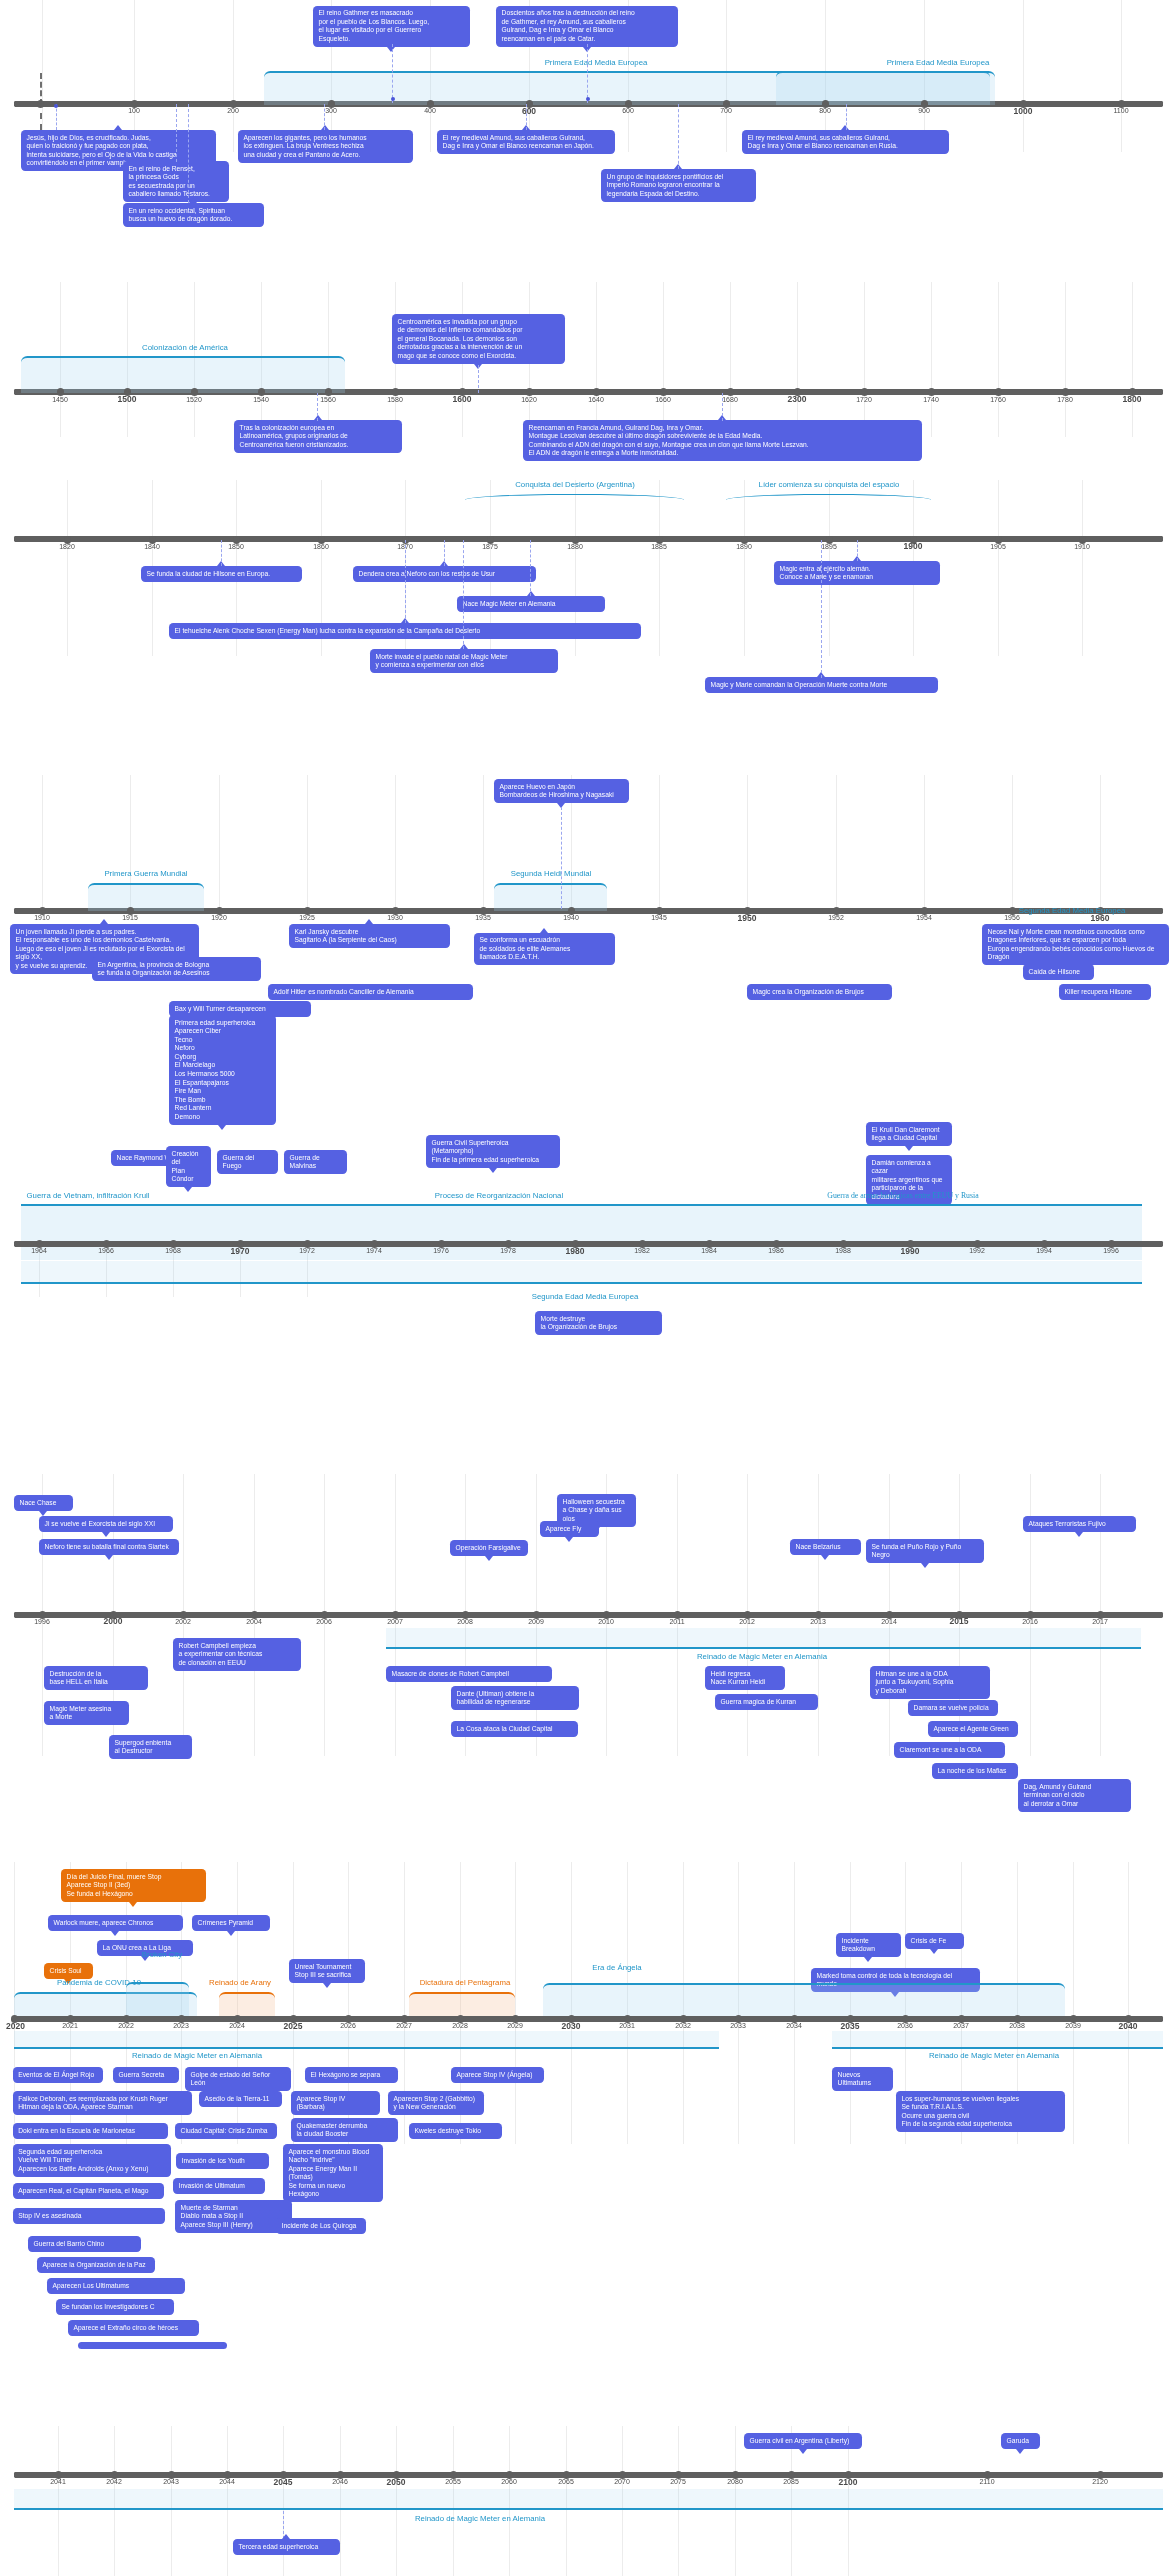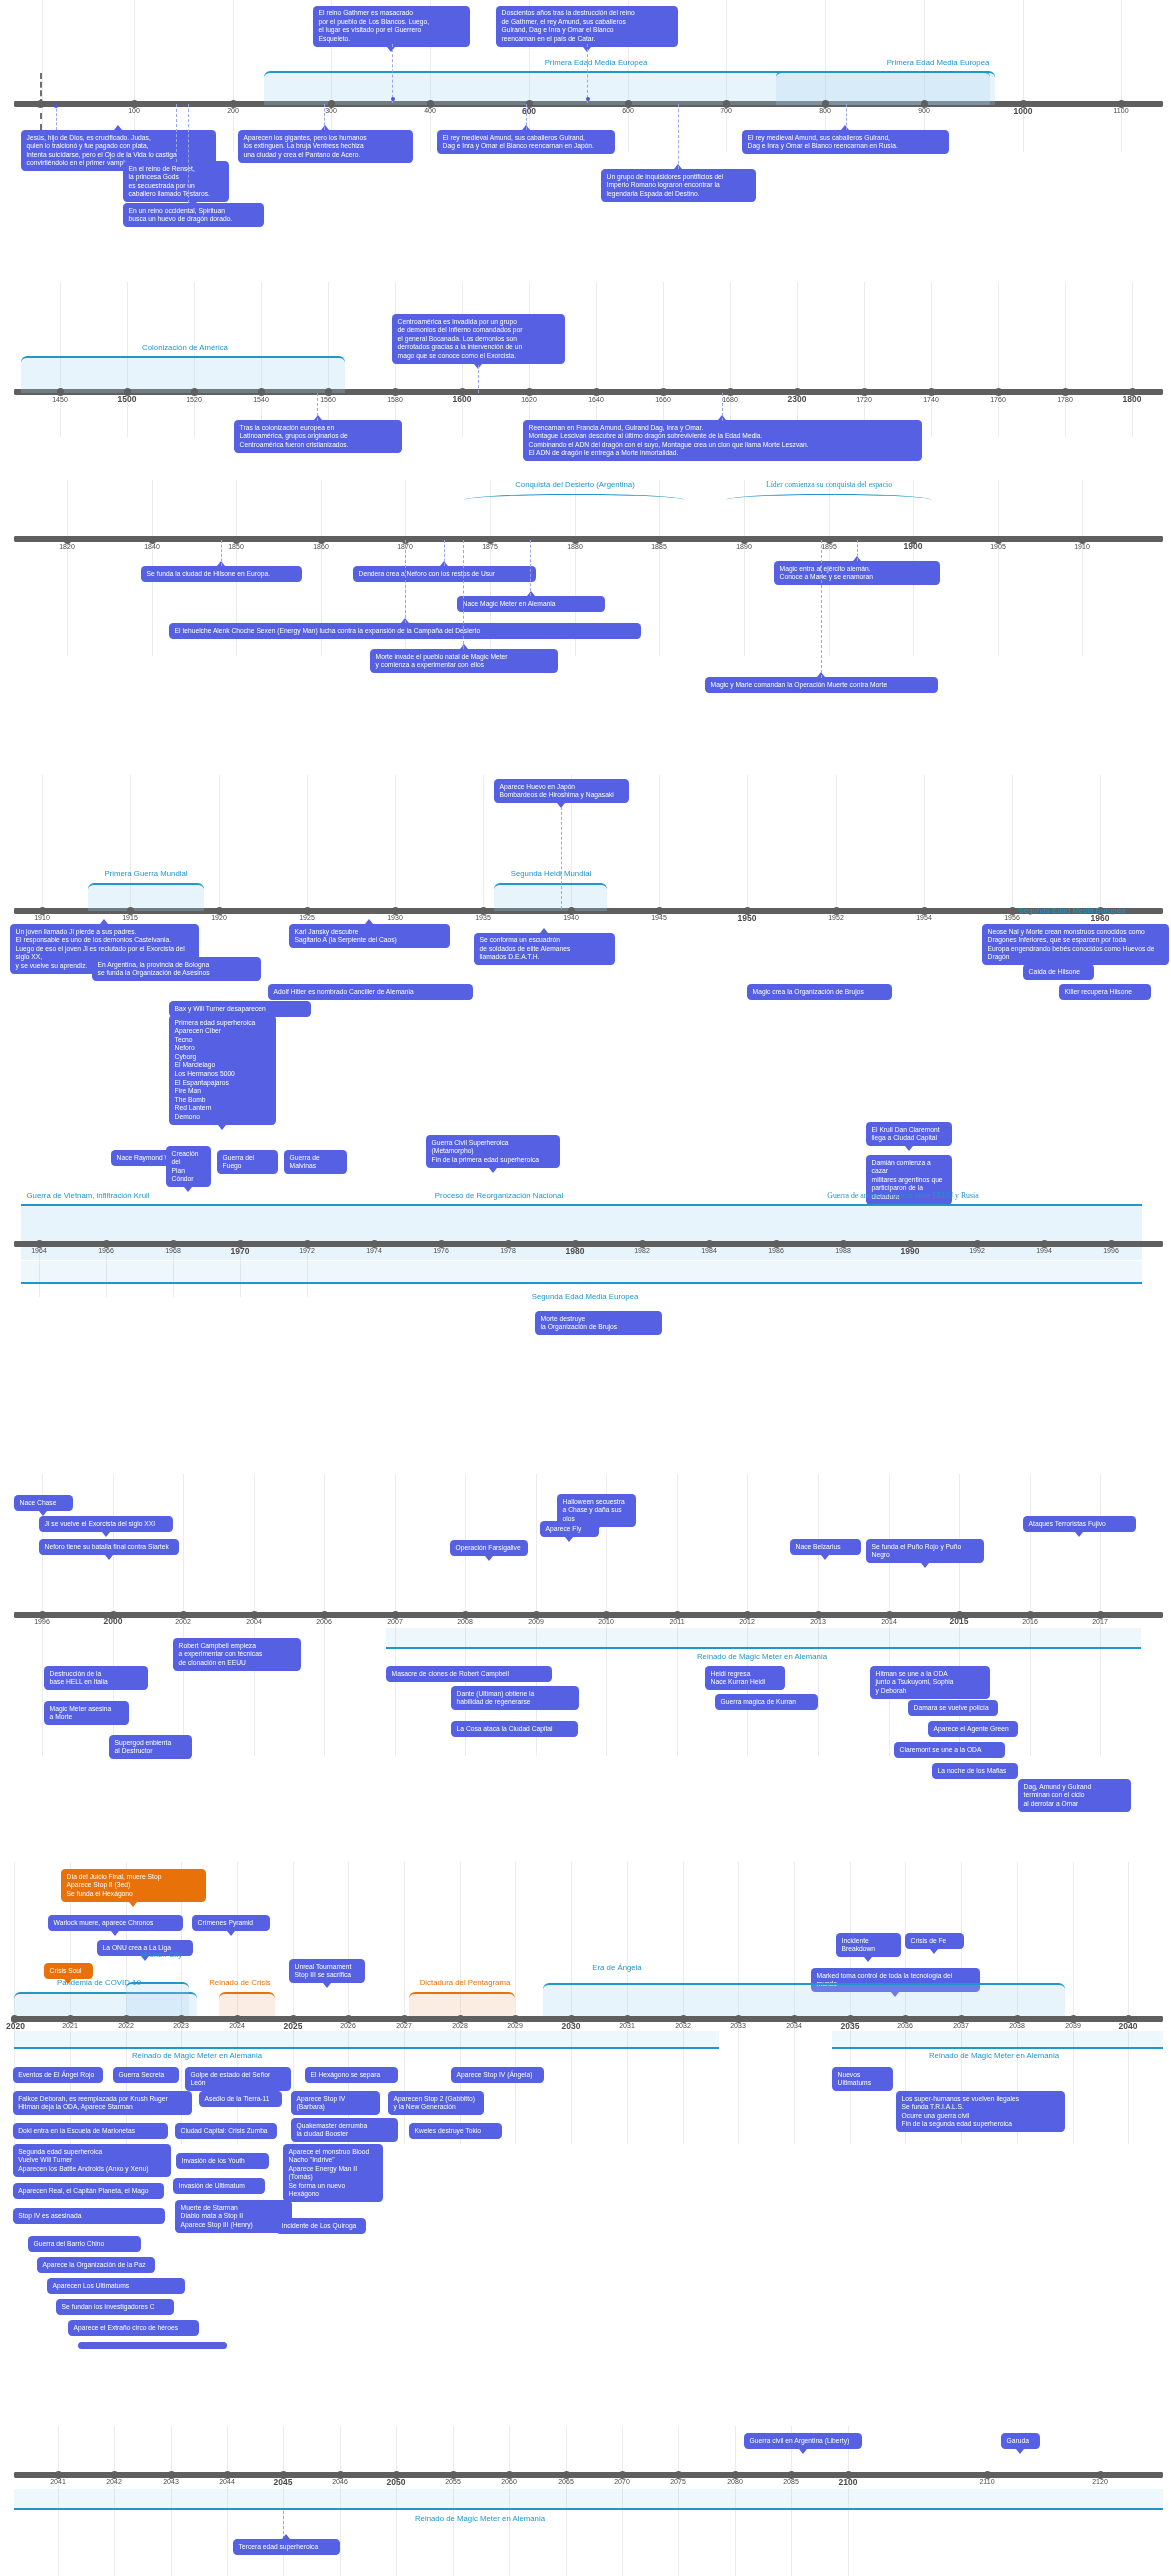--- a/index.html
+++ b/index.html
@@ -252,21 +252,21 @@
   <div class="gridline" style="left:744px;top:0;height:176px;"></div>
   <div class="gridline" style="left:829px;top:0;height:176px;"></div>
   <div class="gridline" style="left:913px;top:0;height:176px;"></div>
   <div class="gridline" style="left:998px;top:0;height:176px;"></div>
   <div class="gridline" style="left:1082px;top:0;height:176px;"></div>
 
   <div class="axis" style="left:14px;top:56px;width:1149px;"></div>
 
   <div class="spanlabel" style="left:575px;top:0px;">Conquista del Desierto (Argentina)</div>
   <div class="brace" style="left:465px;top:14px;width:219px;"></div>
-  <div class="spanlabel" style="left:829px;top:0px;font-family:Liberation Serif, serif;">Líder comienza su conquista del espacio</div>
+  <div class="spanlabel" style="left:829px;top:0px;">Líder comienza su conquista del espacio</div>
   <div class="brace" style="left:726px;top:14px;width:205px;"></div>
 
   <div class="tick" style="left:67px;top:56px;"></div>
   <div class="ticklabel" style="left:67px;top:63px;">1820</div>
   <div class="tick" style="left:152px;top:56px;"></div>
   <div class="ticklabel" style="left:152px;top:63px;">1840</div>
   <div class="tick" style="left:236px;top:56px;"></div>
   <div class="ticklabel" style="left:236px;top:63px;">1850</div>
   <div class="tick" style="left:321px;top:56px;"></div>
   <div class="ticklabel" style="left:321px;top:63px;">1860</div>
@@ -602,21 +602,21 @@
   <div class="callout below orange" style="left:44px;top:101px;width:49px;">Crisis Soul</div>
   <div class="callout below" style="left:289px;top:97px;width:76px;">Unreal Tournament
 Stop III se sacrifica</div>
   <div class="callout below" style="left:811px;top:106px;width:169px;">Marked toma control de toda la tecnología del mundo</div>
   <div class="callout below" style="left:836px;top:71px;width:65px;">Incidente
 Breakdown</div>
   <div class="callout below" style="left:905px;top:71px;width:59px;">Crisis de Fe</div>
 
   <div class="spanlabel" style="left:162px;top:88px;">Broken City</div>
   <div class="spanlabel" style="left:99px;top:116px;">Pandemia de COVID-19</div>
-  <div class="spanlabel orange" style="left:240px;top:116px;">Reinado de Crisis</div>
+  <div class="spanlabel orange" style="left:240px;top:116px;">Reinado de Arany</div>
   <div class="spanlabel orange" style="left:465px;top:116px;">Dictadura del Pentagrama</div>
   <div class="spanlabel" style="left:617px;top:101px;">Era de Ángela</div>
 
   <div class="span" style="left:14px;top:130px;width:183px;height:27px;"></div>
   <div class="span" style="left:126px;top:120px;width:63px;height:37px;"></div>
   <div class="span orange" style="left:219px;top:130px;width:56px;height:27px;"></div>
   <div class="span orange" style="left:409px;top:130px;width:106px;height:27px;"></div>
   <div class="span" style="left:543px;top:121px;width:522px;height:36px;"></div>
 
   <div class="axis" style="left:14px;top:154px;width:1149px;"></div>

